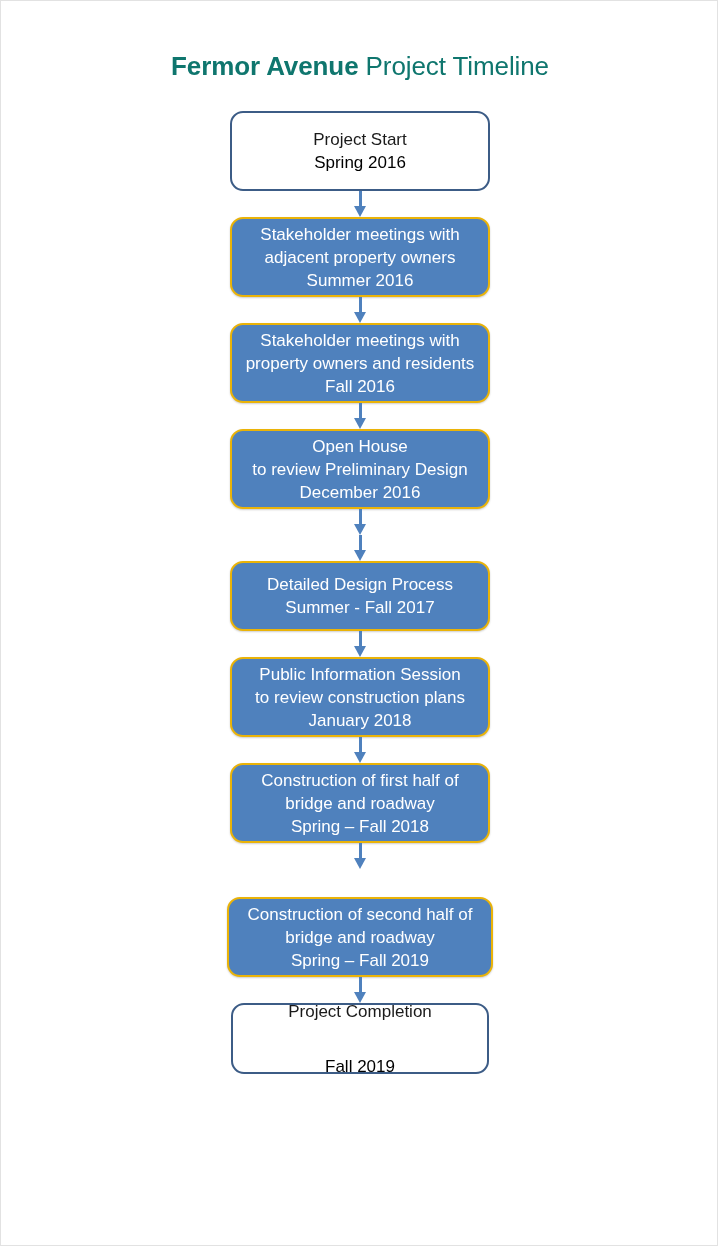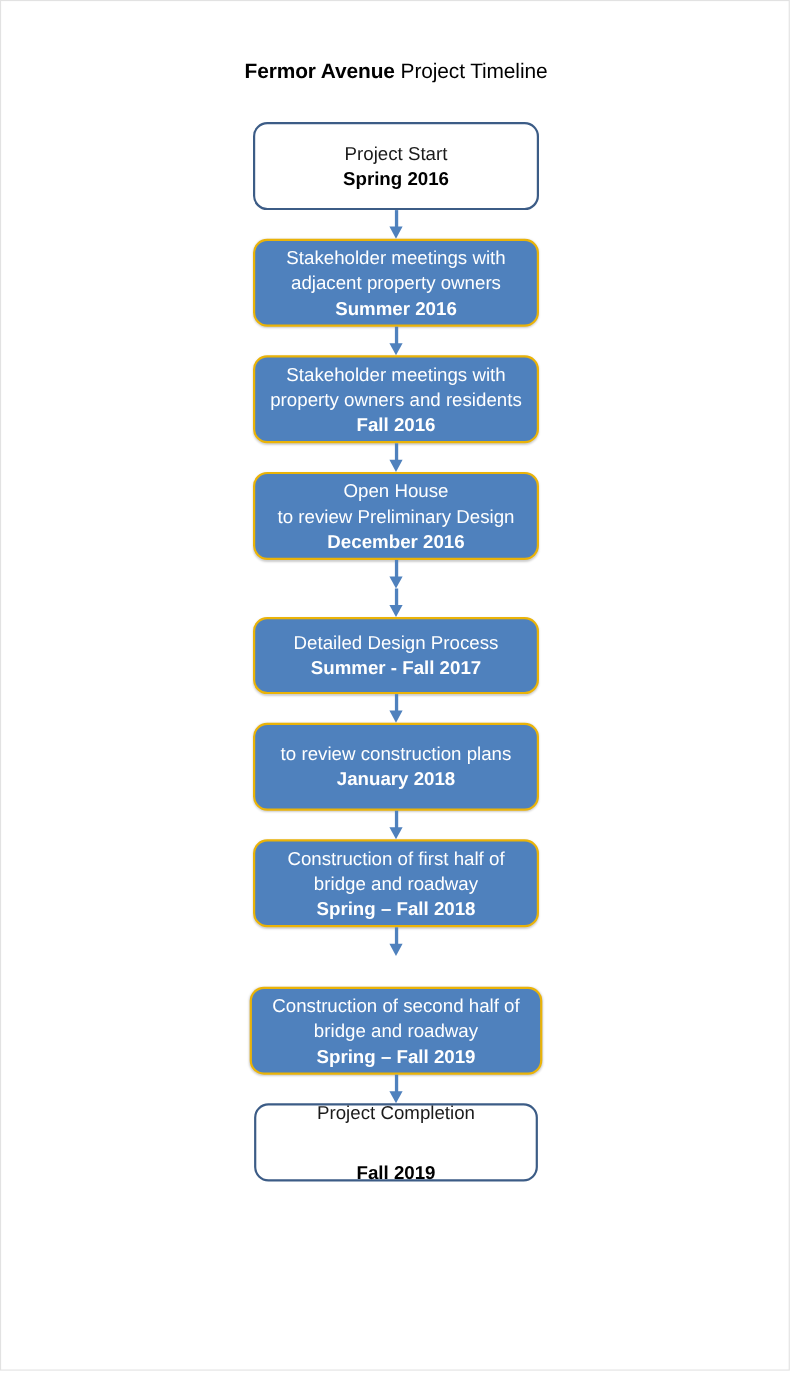--- a/index.html
+++ b/index.html
@@ -24,23 +24,23 @@
     background: #ffffff;
   }
 
   
   .title {
     position: absolute;
     left: 0;
     top: 48px;
     width: 718px;
     text-align: center;
-    font-size: 19px;
+    font-size: 26px;
     line-height: 34px;
-    color: #000000;
+    color: #0f766e;
     letter-spacing: -0.1px;
     white-space: nowrap;
   }
   .title .strong { font-weight: bold; }
   .title .light  { font-weight: normal; }
 
   
   .flow {
     position: absolute;
     left: 0;
@@ -63,21 +63,21 @@
     padding: 4px 10px;
     position: relative;
   }
   .node .line {
     display: block;
     font-size: 17px;
     line-height: 23px;
     white-space: nowrap;
   }
   .node .line.date {
-    font-weight: bold;
+    font-weight: normal;
   }
 
   
   .node.terminal {
     background: #ffffff;
     border: 2px solid #3c5c86;
     color: #1a1a1a;
   }
   .node.terminal .line.date { color: #000000; }
 
@@ -169,20 +169,21 @@
       </div>
       <div class="node process" style="width: 260px; height: 70px;">
         <span class="line">Detailed Design Process</span>
         <span class="line date">Summer - Fall 2017</span>
       </div>
       <div class="connector">
         <div class="shaft"></div>
         <div class="head"></div>
       </div>
       <div class="node process" style="width: 260px; height: 80px;">
+        <span class="line">Public Information Session</span>
         <span class="line">to review construction plans</span>
         <span class="line date">January 2018</span>
       </div>
       <div class="connector">
         <div class="shaft"></div>
         <div class="head"></div>
       </div>
       <div class="node process" style="width: 260px; height: 80px;">
         <span class="line">Construction of first half of</span>
         <span class="line">bridge and roadway</span>

